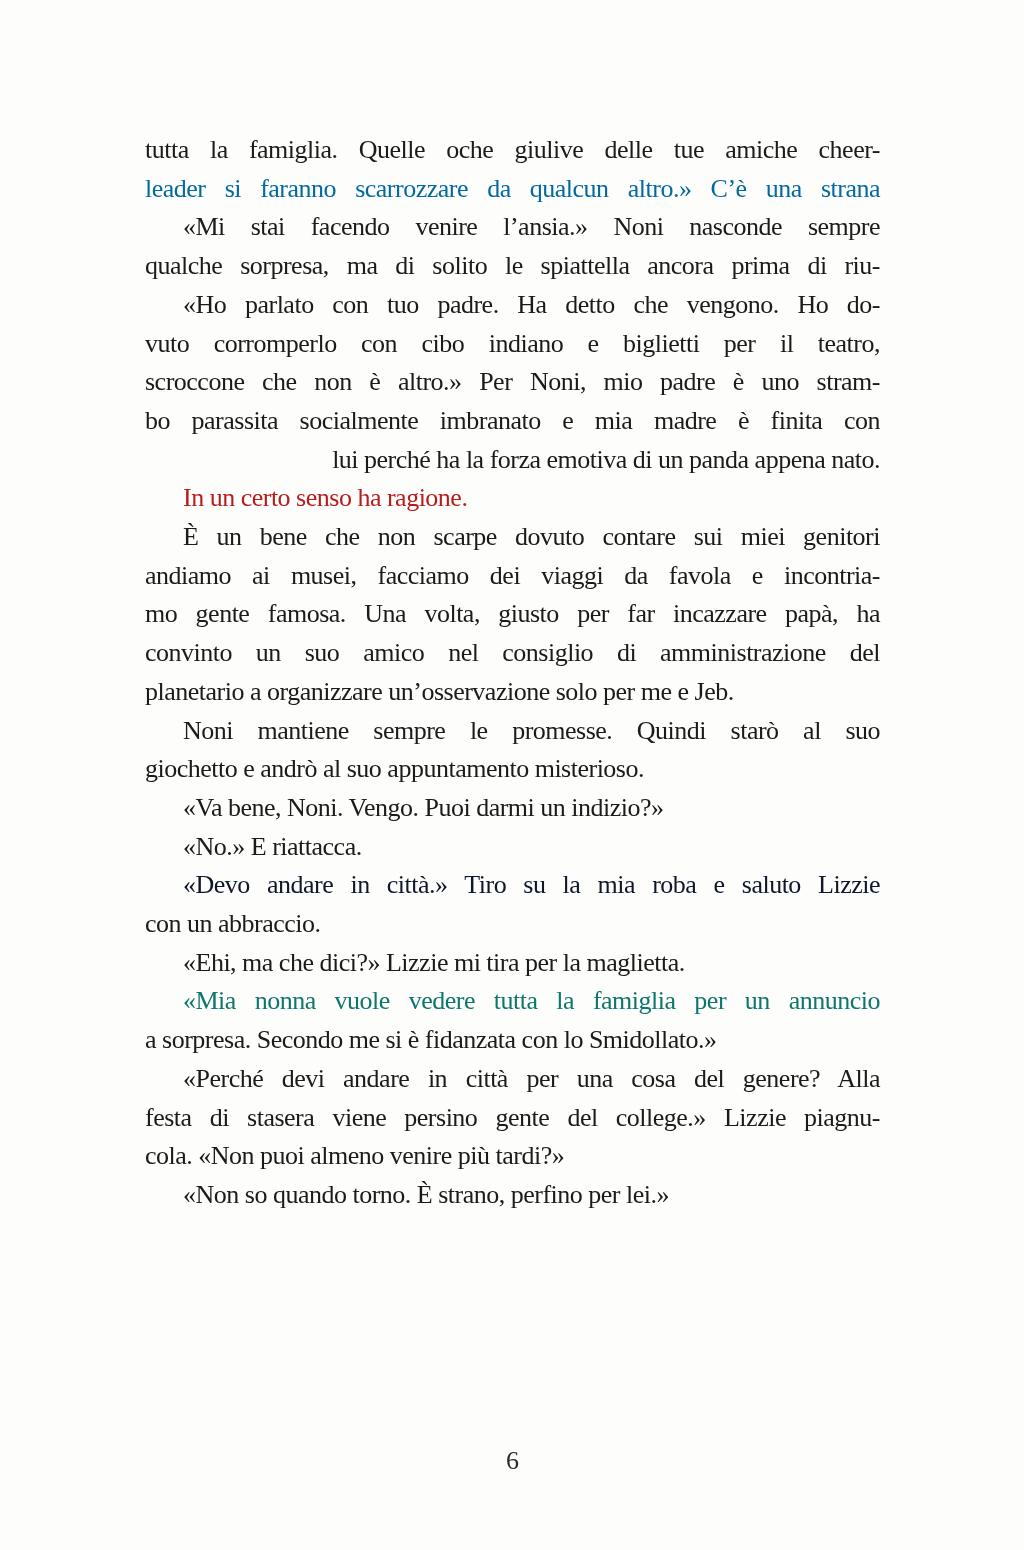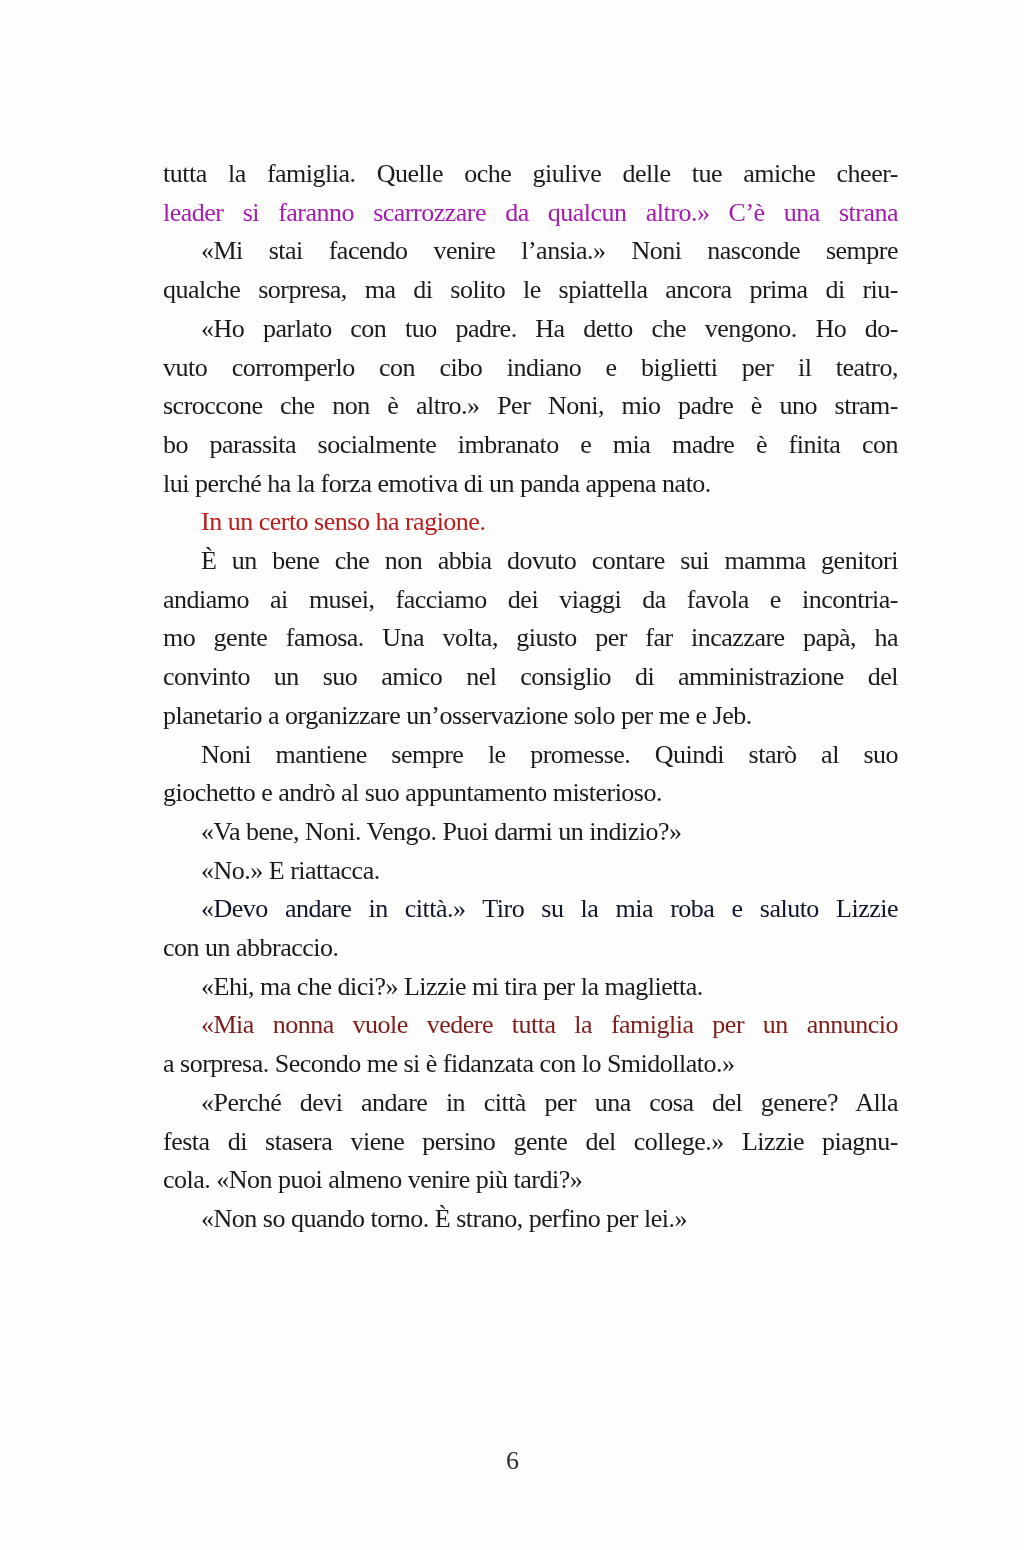--- a/index.html
+++ b/index.html
@@ -13,24 +13,23 @@
     position: relative;
     overflow: hidden;
   }
   .book-page {
     position: absolute;
     inset: 0;
     background: #fdfdfc;
   }
   .text-block {
     position: absolute;
-    left: 163px;
+    left: 145px;
     top: 131px;
     width: 735px;
-    margin-top: 24px;
   }
   .line {
     font-family: "Liberation Serif", "DejaVu Serif", serif;
     font-size: 26px;
     line-height: 38.7px;
     color: #1d1b19;
     letter-spacing: -0.5px;
     text-align: left;
     white-space: normal;
   }
@@ -52,42 +51,42 @@
     color: #2c2a28;
   }
 </style>
 </head>
 <body>
 
 <div class="book-page" style="background: rgb(253, 253, 252);">
   <div class="text-block">
     <div>
         <div class="line fill" style="color: rgb(29, 27, 25);">tutta la famiglia. Quelle oche giulive delle tue amiche cheer-</div>
-        <div class="line fill" style="color: #a21caf;">leader si faranno scarrozzare da qualcun altro.» C’è una strana</div>
+        <div class="line fill" style="color: #0369a1;">leader si faranno scarrozzare da qualcun altro.» C’è una strana</div>
         <div class="line indent fill" style="color: rgb(29, 27, 25);">«Mi stai facendo venire l’ansia.» Noni nasconde sempre</div>
         <div class="line fill" style="color: rgb(29, 27, 25);">qualche sorpresa, ma di solito le spiattella ancora prima di riu-</div>
         <div class="line indent fill" style="color: rgb(29, 27, 25);">«Ho parlato con tuo padre. Ha detto che vengono. Ho do-</div>
         <div class="line fill" style="color: rgb(29, 27, 25);">vuto corromperlo con cibo indiano e biglietti per il teatro,</div>
         <div class="line fill" style="color: rgb(29, 27, 25);">scroccone che non è altro.» Per Noni, mio padre è uno stram-</div>
         <div class="line fill" style="color: rgb(29, 27, 25);">bo parassita socialmente imbranato e mia madre è finita con</div>
-        <div class="line" style="color: rgb(29, 27, 25);">lui perché ha la forza emotiva di un panda appena nato.</div>
+        <div class="line" style="color: rgb(29, 27, 25); text-align: right;">lui perché ha la forza emotiva di un panda appena nato.</div>
         <div class="line indent" style="color: #b91c1c;">In un certo senso ha ragione.</div>
-        <div class="line indent fill" style="color: rgb(29, 27, 25);">È un bene che non abbia dovuto contare sui mamma genitori</div>
+        <div class="line indent fill" style="color: rgb(29, 27, 25);">È un bene che non scarpe dovuto contare sui miei genitori</div>
         <div class="line fill" style="color: rgb(29, 27, 25);">andiamo ai musei, facciamo dei viaggi da favola e incontria-</div>
         <div class="line fill" style="color: rgb(29, 27, 25);">mo gente famosa. Una volta, giusto per far incazzare papà, ha</div>
         <div class="line fill" style="color: rgb(29, 27, 25);">convinto un suo amico nel consiglio di amministrazione del</div>
         <div class="line" style="color: rgb(29, 27, 25);">planetario a organizzare un’osservazione solo per me e Jeb.</div>
         <div class="line indent fill" style="color: rgb(29, 27, 25);">Noni mantiene sempre le promesse. Quindi starò al suo</div>
         <div class="line" style="color: rgb(29, 27, 25);">giochetto e andrò al suo appuntamento misterioso.</div>
         <div class="line indent" style="color: rgb(29, 27, 25);">«Va bene, Noni. Vengo. Puoi darmi un indizio?»</div>
         <div class="line indent" style="color: rgb(29, 27, 25);">«No.» E riattacca.</div>
         <div class="line indent fill" style="color: #0f172a;">«Devo andare in città.» Tiro su la mia roba e saluto Lizzie</div>
         <div class="line" style="color: rgb(29, 27, 25);">con un abbraccio.</div>
         <div class="line indent" style="color: rgb(29, 27, 25);">«Ehi, ma che dici?» Lizzie mi tira per la maglietta.</div>
-        <div class="line indent fill" style="color: #7f1d1d;">«Mia nonna vuole vedere tutta la famiglia per un annuncio</div>
+        <div class="line indent fill" style="color: #0f766e;">«Mia nonna vuole vedere tutta la famiglia per un annuncio</div>
         <div class="line" style="color: rgb(29, 27, 25);">a sorpresa. Secondo me si è fidanzata con lo Smidollato.»</div>
         <div class="line indent fill" style="color: rgb(29, 27, 25);">«Perché devi andare in città per una cosa del genere? Alla</div>
         <div class="line fill" style="color: rgb(29, 27, 25);">festa di stasera viene persino gente del college.» Lizzie piagnu-</div>
         <div class="line" style="color: rgb(29, 27, 25);">cola. «Non puoi almeno venire più tardi?»</div>
         <div class="line indent" style="color: rgb(29, 27, 25);">«Non so quando torno. È strano, perfino per lei.»</div>
       </div>
   </div>
   <div class="page-number">6</div>
 </div>
 

